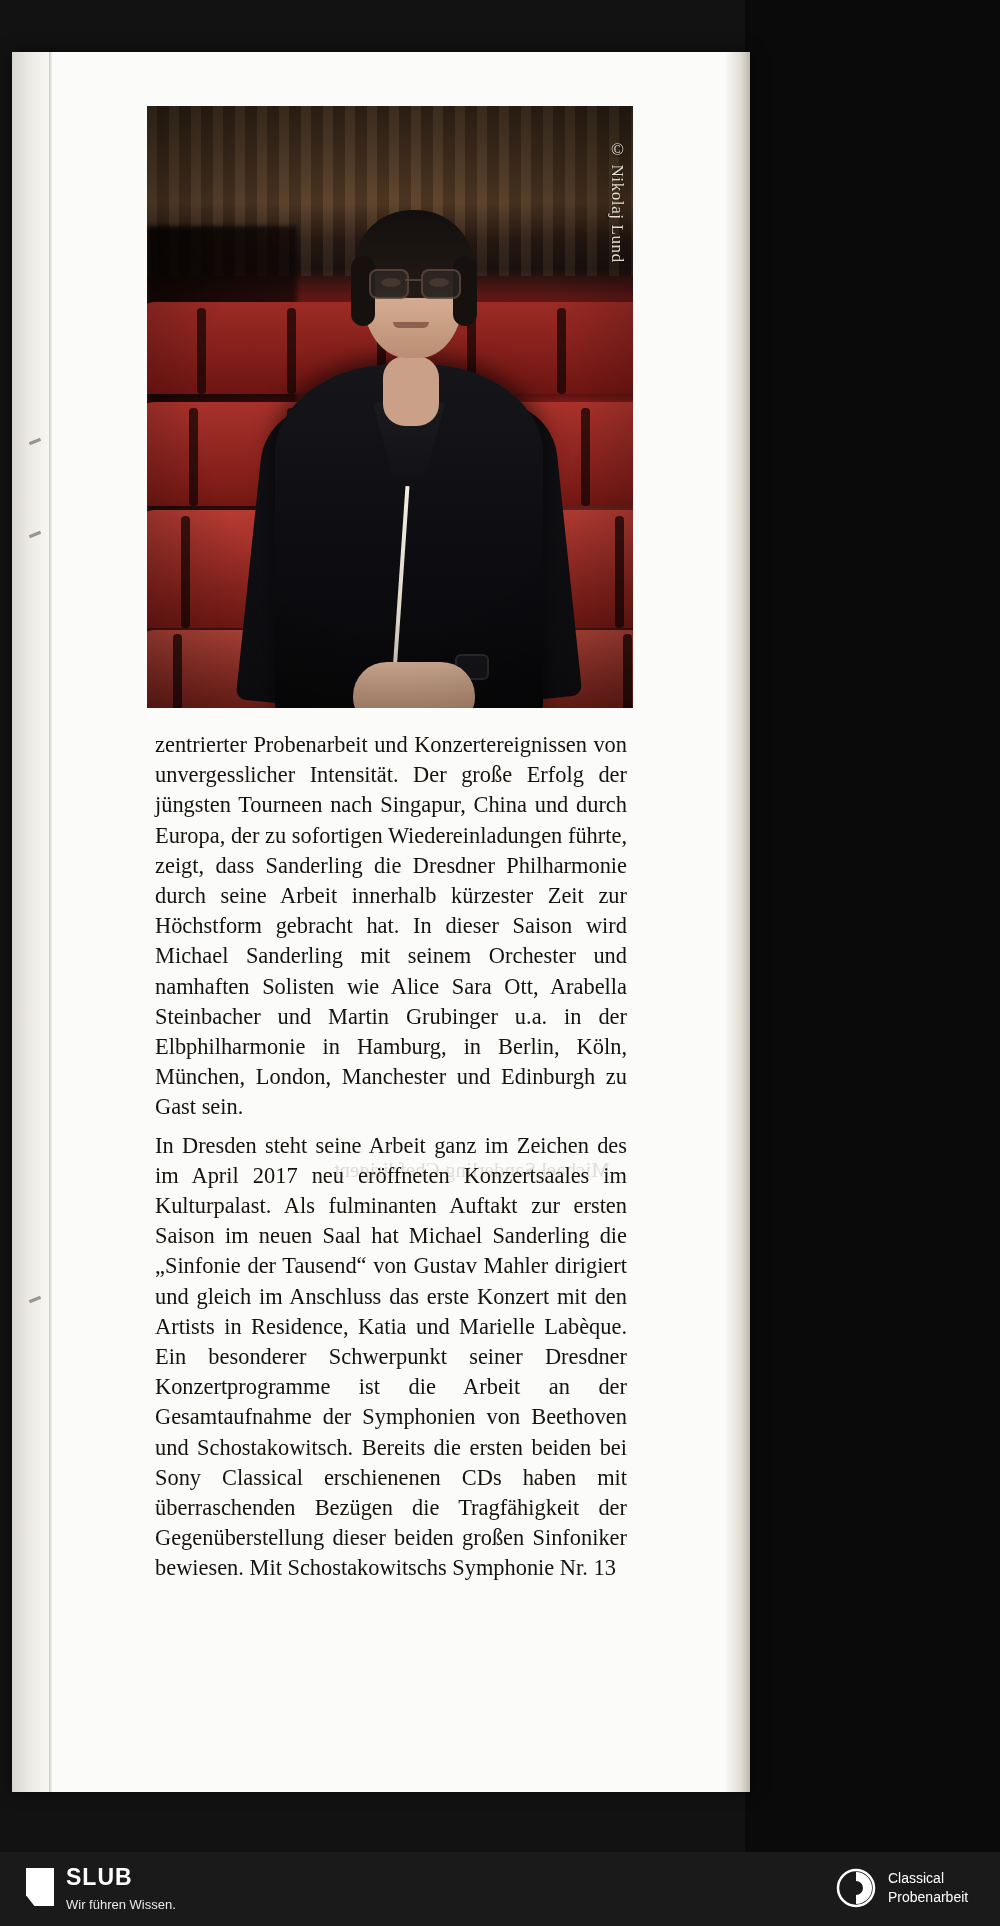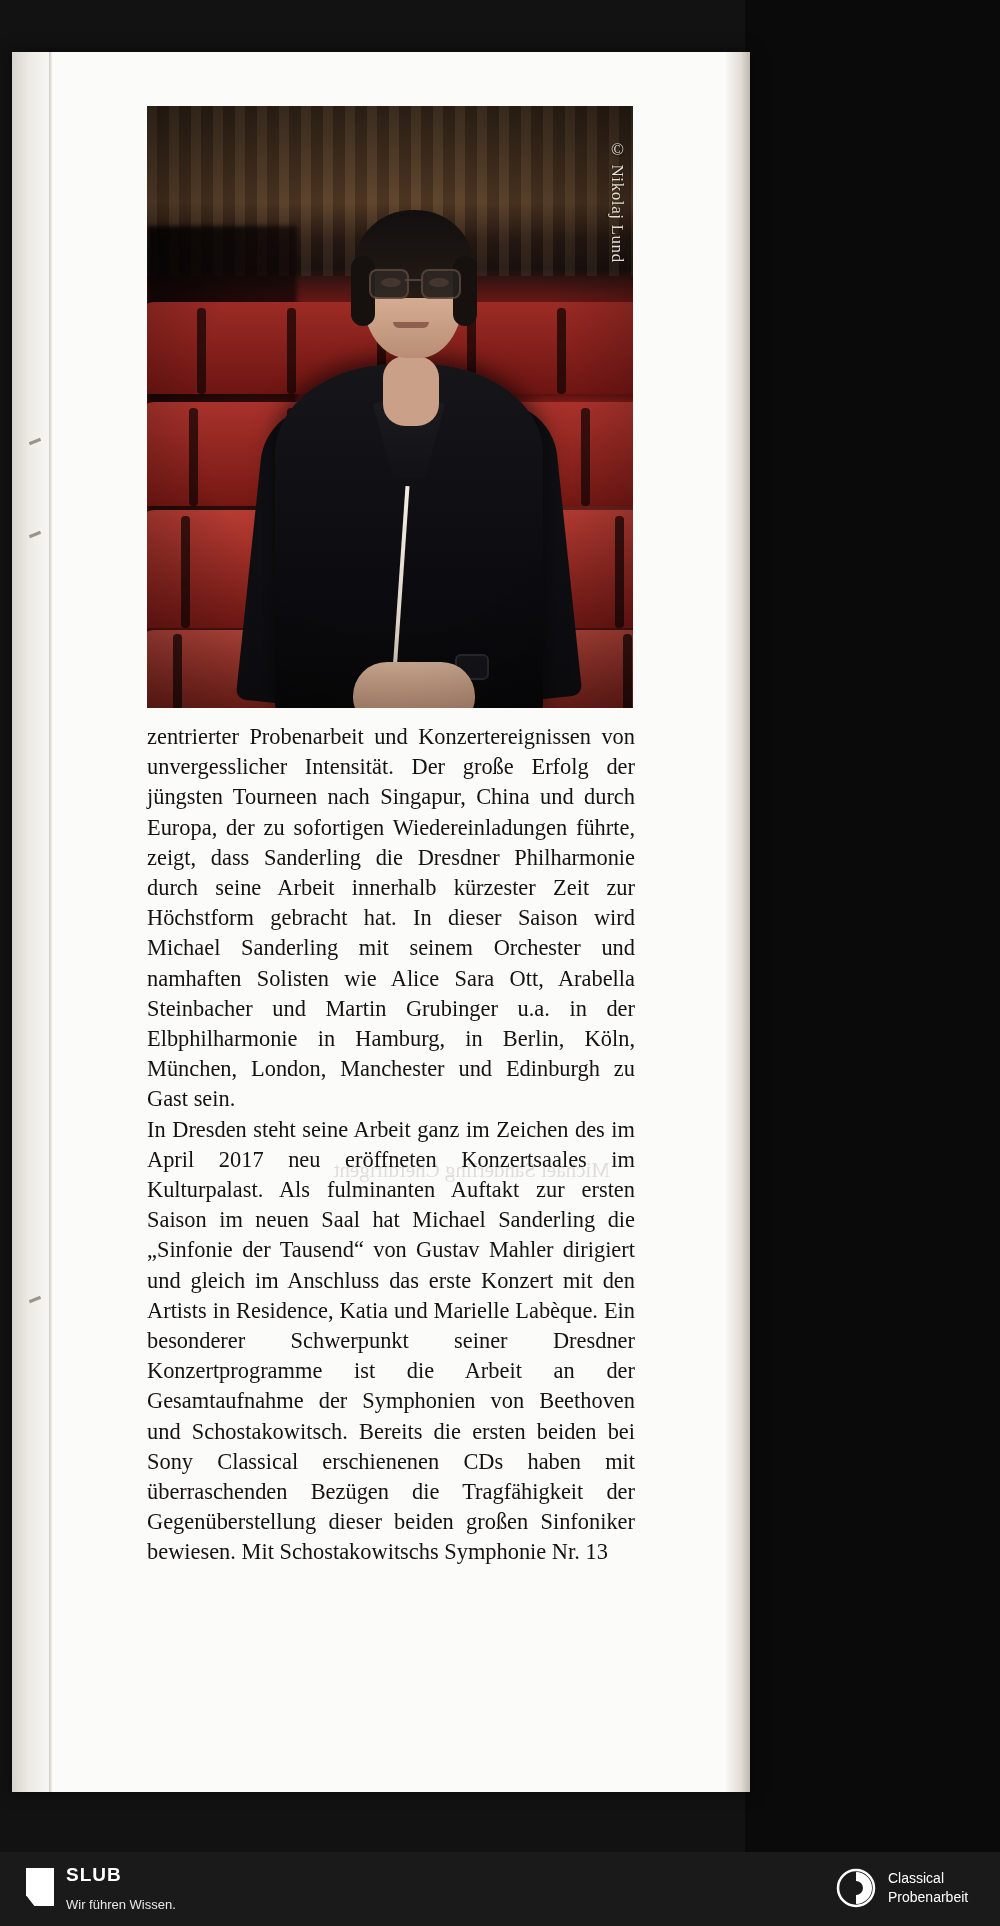--- a/index.html
+++ b/index.html
@@ -236,21 +236,21 @@
     position: absolute;
     left: 147px;
     top: 722px;
     width: 488px;
     color: #15120f;
     font-family: "Liberation Serif", serif;
     font-size: 22.4px;
     line-height: 30.2px;
   }
   #body-text p {
-    margin: 0;
+    margin: 8px;
     text-align: justify;
     text-justify: inter-word;
     hyphens: manual;
   }
   
   #bleed-through {
     position: absolute;
     left: 170px;
     top: 1158px;
     width: 440px;
@@ -275,21 +275,21 @@
     width: 28px; height: 38px;
     background: #ffffff;
     clip-path: polygon(0 0, 100% 0, 100% 100%, 30% 100%, 0 72%);
   }
   #slub-logo-text {
     position: absolute;
     left: 66px; top: 12px;
     color: #ffffff;
     font-family: "Liberation Sans", sans-serif;
     font-weight: bold;
-    font-size: 19px;
+    font-size: 23px;
     letter-spacing: 1px;
   }
   #slub-logo-tagline {
     position: absolute;
     left: 66px; top: 45px;
     color: #e8e8e8;
     font-family: "Liberation Sans", sans-serif;
     font-size: 13px;
   }
   #dp-logo-mark {

